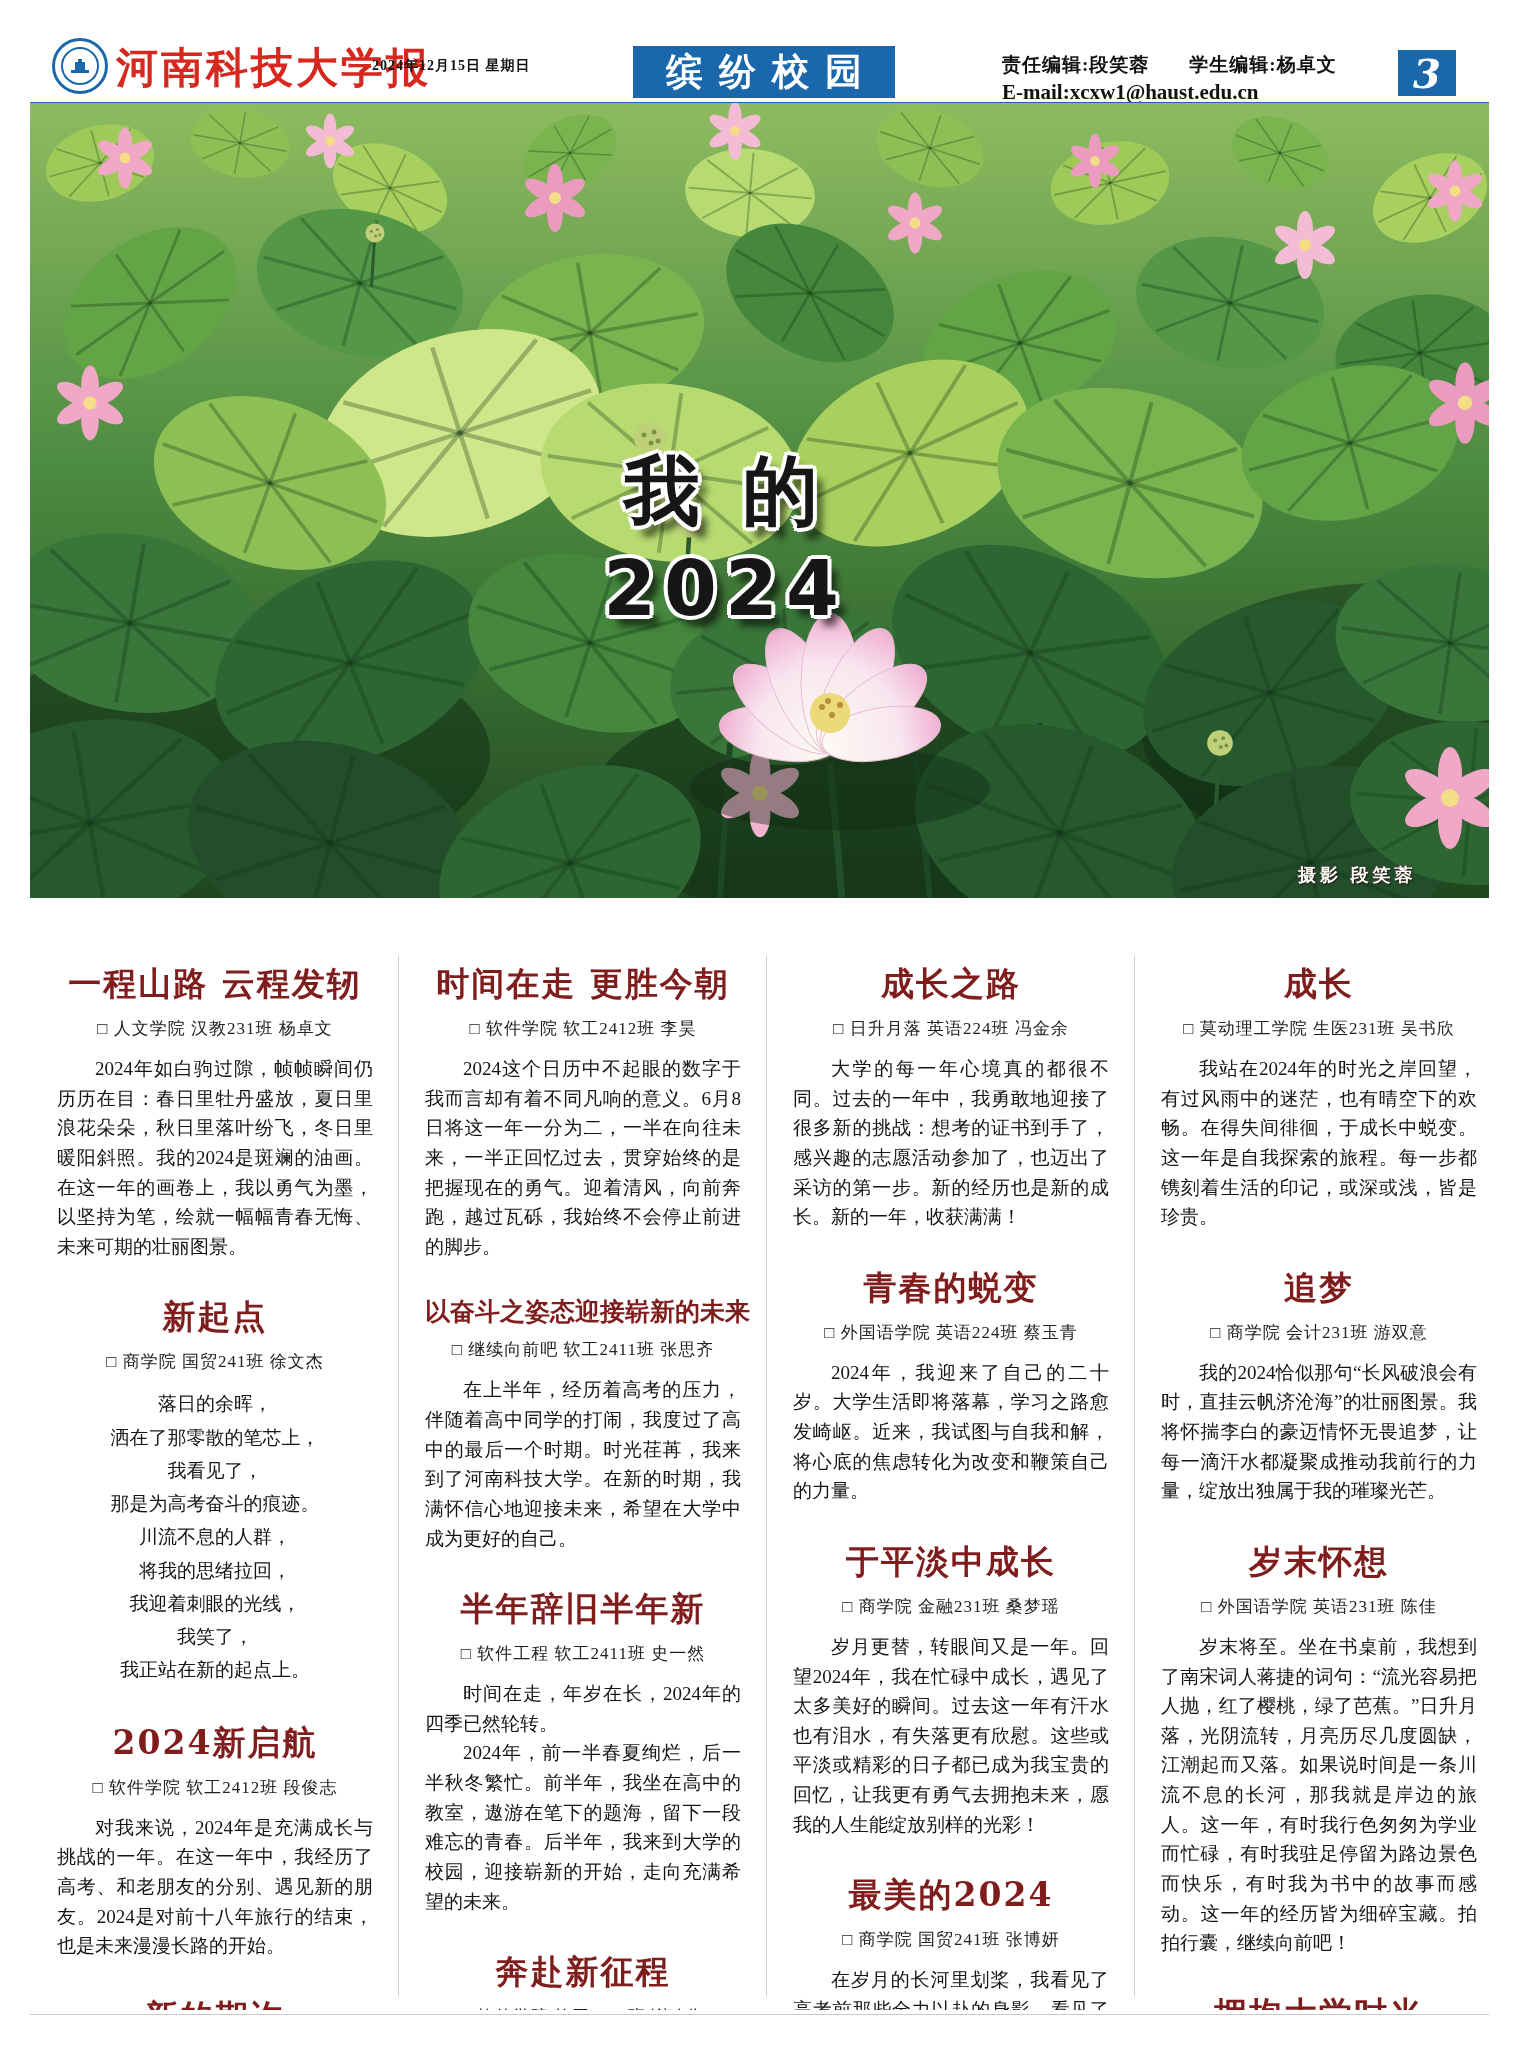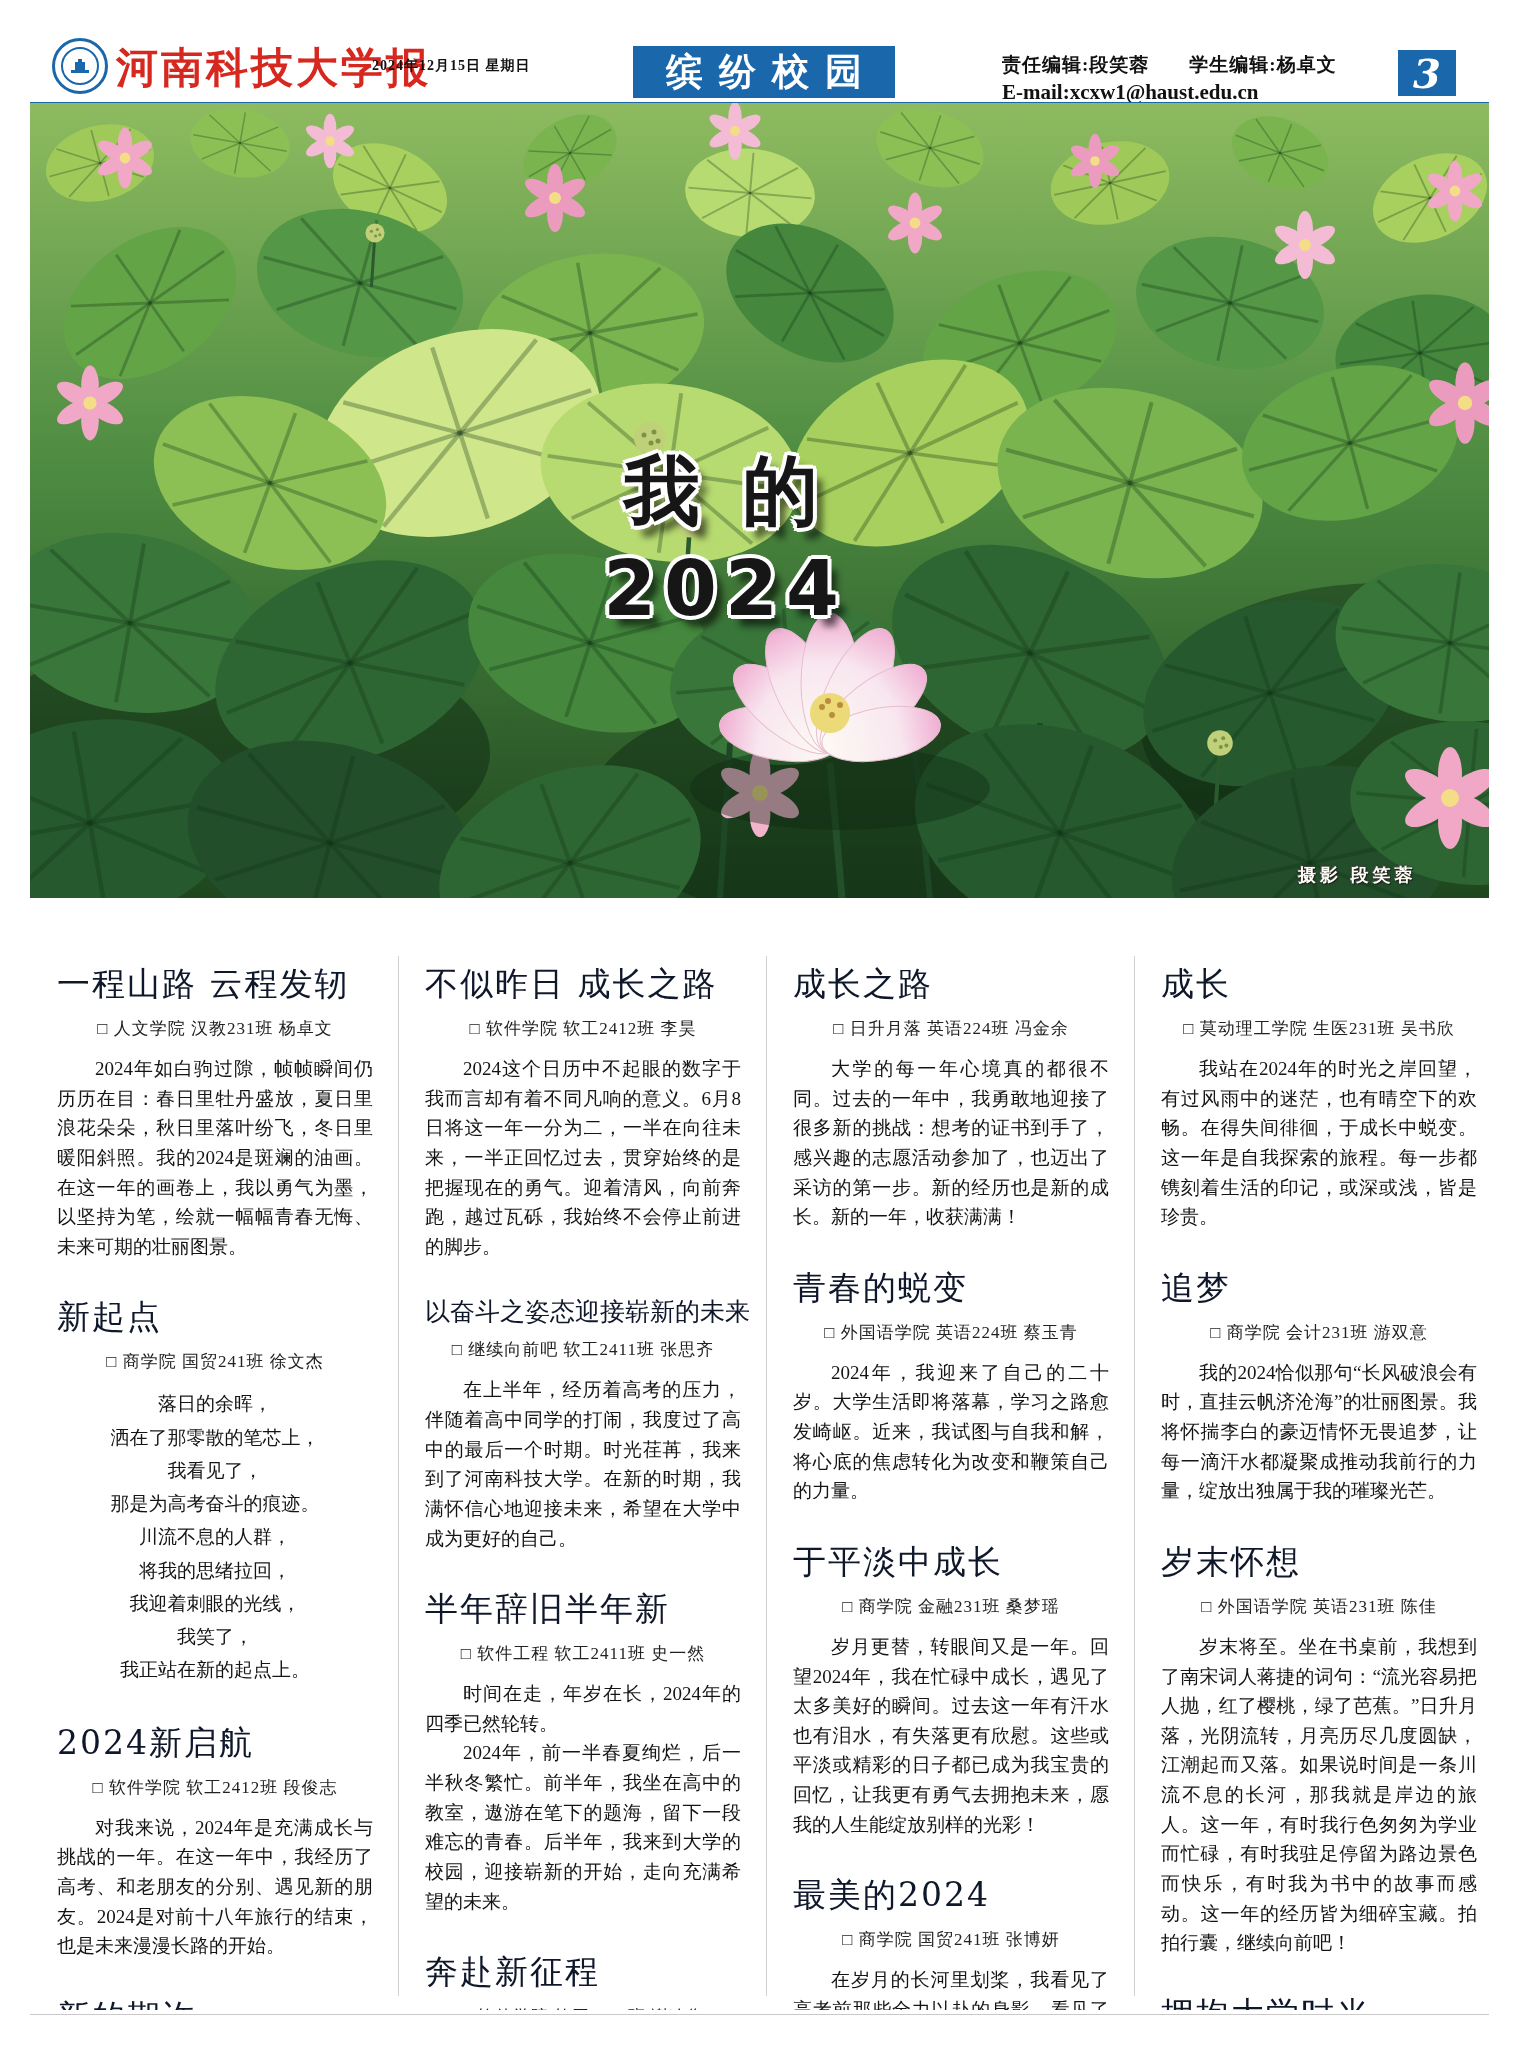--- a/index.html
+++ b/index.html
@@ -34,22 +34,22 @@
                     -3px -3px 0 #fff,3px 3px 0 #fff,-3px 3px 0 #fff,3px -3px 0 #fff,
                     9px 11px 7px rgba(0,0,0,0.6);}
   #photo-credit{position:absolute;left:1268px;top:760px;font-size:18px;color:#fdfdf4;letter-spacing:4px;
         text-shadow:0 0 3px #1c1c1c,1px 1px 0 #222,-1px -1px 0 #555;font-weight:bold;}
   
   #articles{position:absolute;left:57px;top:948px;width:1420px;height:1062px;display:flex;
         justify-content:space-between;overflow:hidden;}
   .colrule{position:absolute;top:8px;width:1px;height:1040px;background:#cfcfcf;}
   .col{width:316px;}
   .article{margin-bottom:34px;}
-  .atitle{text-align:left;font-size:33px;font-weight:normal;letter-spacing:2px;margin:22px 0 10px;
-        font-family:"DejaVu Serif","Liberation Serif",serif;color:#0f172a;}
+  .atitle{text-align:center;font-size:33px;font-weight:bold;letter-spacing:2px;margin:22px 0 10px;
+        font-family:"DejaVu Serif","Liberation Serif",serif;color:#7f1d1d;}
   .col .article:first-child .atitle{margin-top:14px;}
   .atitle.long{font-size:25px;letter-spacing:0;white-space:nowrap;}
   .byline{text-align:center;font-size:17px;color:#222;letter-spacing:1px;margin-bottom:14px;}
   .abody p{margin:0;font-size:19px;line-height:1.56;text-align:justify;text-indent:2em;color:#141414;}
   .abody.poem p{text-align:center;text-indent:0;line-height:1.75;}
   #bottom-rule{position:absolute;left:30px;top:2014px;width:1459px;height:1px;background:#c9c9c9;}
 </style>
 </head>
 <body>
 
@@ -228,21 +228,21 @@
           <div class="abody">
             <p>对我来说，2024年是充满成长与挑战的一年。在这一年中，我经历了高考、和老朋友的分别、遇见新的朋友。2024是对前十八年旅行的结束，也是未来漫漫长路的开始。</p>
           </div>
         </div>
         <div class="article">
           <div class="atitle">新的期许</div>
         </div>
       </div>
       <div class="col">
         <div class="article">
-          <div class="atitle">不似昨日 成长之路</div>
+          <div class="atitle">时间在走 更胜今朝</div>
           <div class="byline">□ 软件学院 软工2412班 李昊</div>
           <div class="abody">
             <p>2024这个日历中不起眼的数字于我而言却有着不同凡响的意义。6月8日将这一年一分为二，一半在向往未来，一半正回忆过去，贯穿始终的是把握现在的勇气。迎着清风，向前奔跑，越过瓦砾，我始终不会停止前进的脚步。</p>
           </div>
         </div>
         <div class="article">
           <div class="atitle long">以奋斗之姿态迎接崭新的未来</div>
           <div class="byline">□ 继续向前吧 软工2411班 张思齐</div>
           <div class="abody">
             <p>在上半年，经历着高考的压力，伴随着高中同学的打闹，我度过了高中的最后一个时期。时光荏苒，我来到了河南科技大学。在新的时期，我满怀信心地迎接未来，希望在大学中成为更好的自己。</p>

